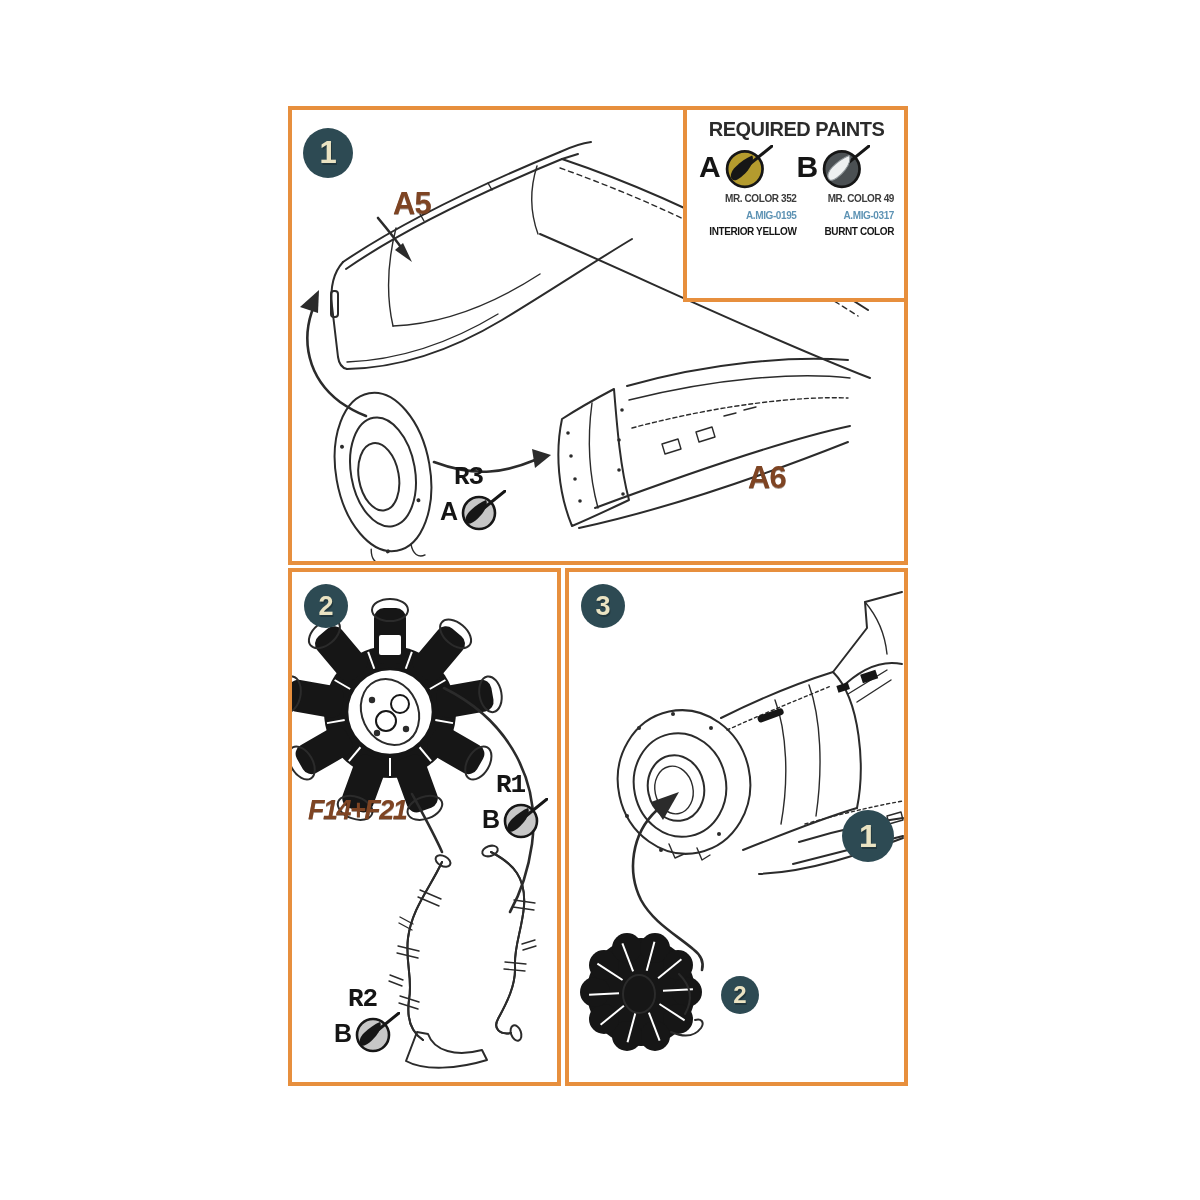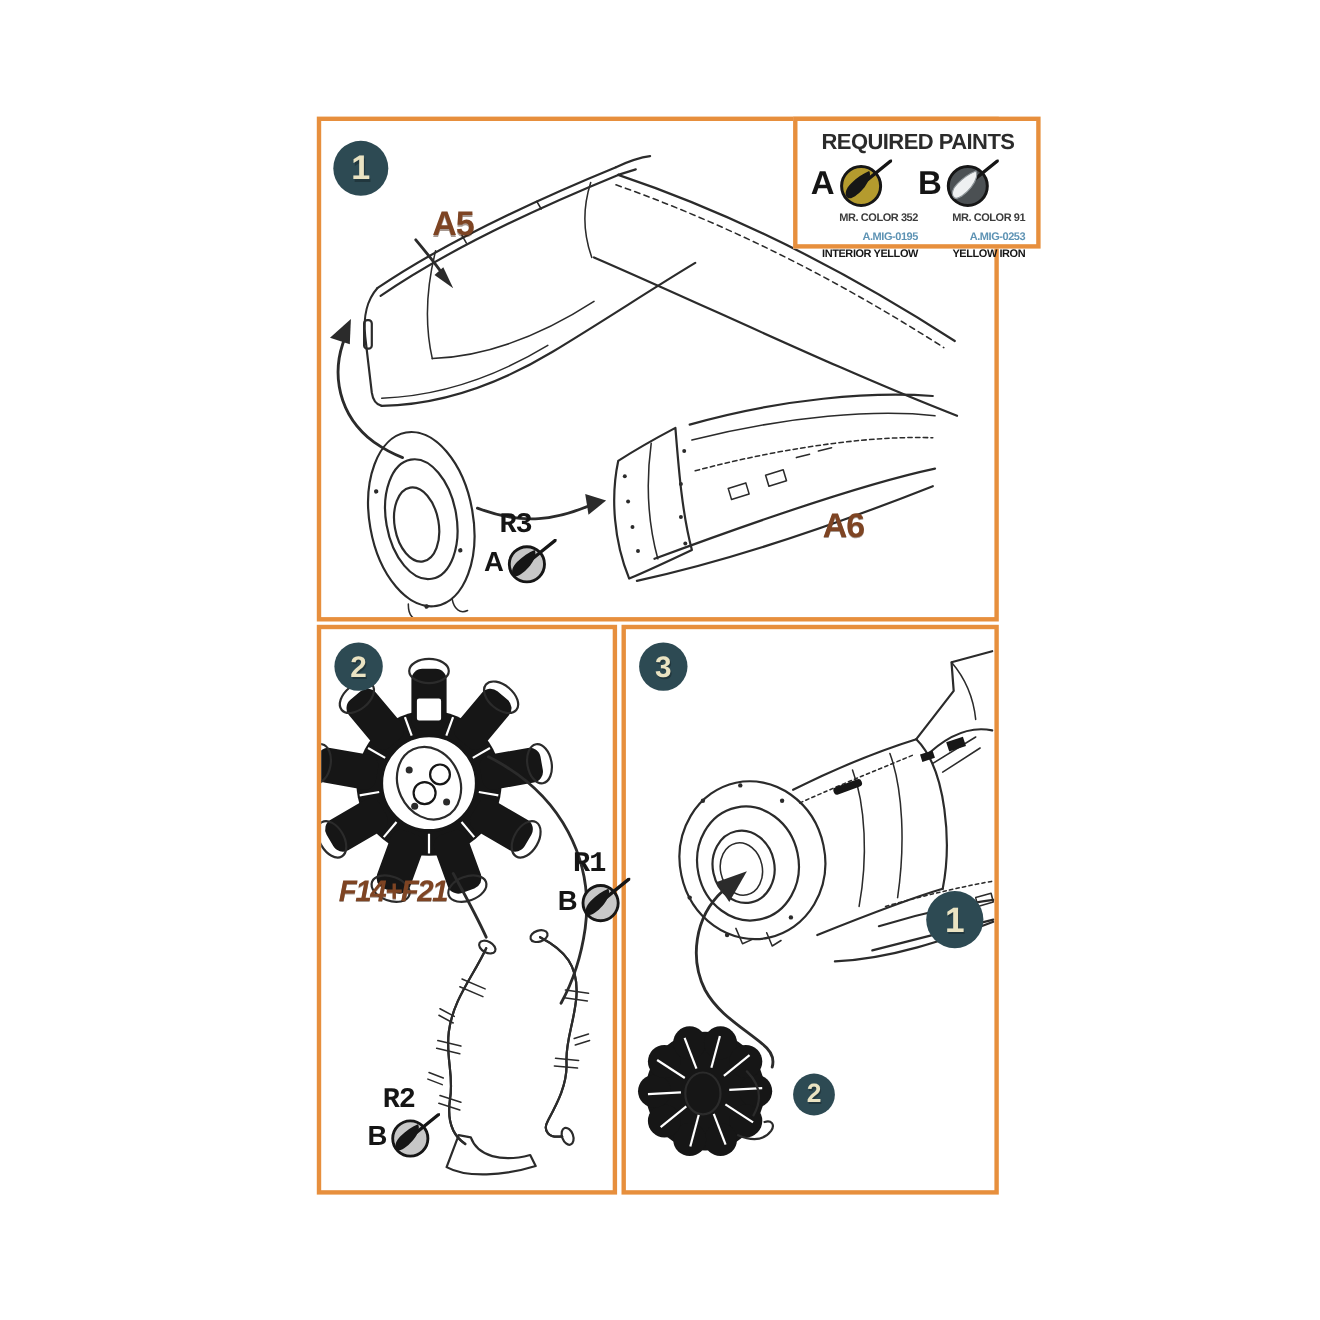--- a/index.html
+++ b/index.html
@@ -15,21 +15,21 @@
   }
   *{box-sizing:border-box;margin:0;padding:0;}
   html,body{background:#ffffff;}
   body{font-family:"Liberation Sans","DejaVu Sans",sans-serif;}
   .sheet{position:relative;width:1200px;height:1200px;background:#ffffff;overflow:hidden;}
 
   .panel{position:absolute;border:4px solid var(--border-orange);background:#ffffff;}
   #panel-1{left:288px;top:106px;width:620px;height:459px;}
   #panel-2{left:288px;top:568px;width:273px;height:518px;}
   #panel-3{left:565px;top:568px;width:343px;height:518px;}
-  #legend{position:absolute;left:721px;top:106px;width:225px;height:120px;
+  #legend{position:absolute;left:683px;top:106px;width:225px;height:196px;
           border:4px solid var(--border-orange);background:#fff;z-index:5;padding:8px 10px 6px 12px;}
 
   .panel svg.lineart{position:absolute;left:0;top:0;width:100%;height:100%;}
   .lineart path,.lineart ellipse,.lineart rect.stroke,.lineart circle.stroke{
     fill:none;stroke:var(--ink);stroke-width:2;stroke-linecap:round;stroke-linejoin:round;}
   .lineart .fillink{fill:var(--ink);stroke:none;}
   .lineart .thin{stroke-width:1.4;}
   .lineart .arrow{stroke-width:2.6;}
 
   .badge{position:absolute;border-radius:50%;background:var(--badge-bg);color:var(--badge-text);
@@ -165,23 +165,23 @@
       </div>
       <div class="legend-col">
         <div class="legend-head">
           <span class="legend-letter">B</span>
           <svg class="paint-chip paint-b-chip" width="48" height="44" viewBox="0 0 46 42">
             <circle class="chip-circle" cx="19" cy="23" r="17"></circle>
             <line class="chip-handle" x1="24" y1="18" x2="45" y2="1"></line>
             <path class="chip-brush" d="M7 33 C 4 30 6 25 10 21 C 15 16 21 12 26 10 C 28 13 26 19 22 24 C 18 29 10 36 7 33 Z"></path>
           </svg>
         </div>
-        <div class="legend-line dark">MR. COLOR 91</div>
-        <div class="legend-line blue">A.MIG-0253</div>
-        <div class="legend-line black">YELLOW IRON</div>
+        <div class="legend-line dark">MR. COLOR 49</div>
+        <div class="legend-line blue">A.MIG-0317</div>
+        <div class="legend-line black">BURNT COLOR</div>
       </div>
     </div>
   </aside>
 
   <section class="panel" id="panel-2">
     <svg class="lineart" viewBox="0 0 265 510">
       <defs>
         <g id="cyl2">
           <rect x="-16" y="-104" width="32" height="56" rx="10" fill="#161616"></rect>
           <ellipse cx="0" cy="-102" rx="18" ry="11" fill="#161616"></ellipse>
@@ -234,21 +234,21 @@
       <path d="M199 280 C 222 292 234 306 232 334 C 230 358 222 374 223 394 C 224 414 214 432 206 447 C 201 456 207 463 219 461" stroke="#ffffff" stroke-width="10" fill="none" stroke-linecap="round"></path>
       <ellipse cx="198" cy="279" rx="8" ry="5" transform="rotate(-18 198 279)" fill="#ffffff" stroke="#161616" stroke-width="2"></ellipse>
       <ellipse cx="224" cy="461" rx="8" ry="5" transform="rotate(70 224 461)" fill="#ffffff" stroke="#161616" stroke-width="2"></ellipse>
       <path class="thin" d="M222 328 l21 3 M221 335 l21 3 M213 390 l21 2 M212 397 l21 2"></path>
       <path class="thin" d="M230 372 l13 -4 M231 378 l13 -4"></path>
     </svg>
 
     <div class="badge badge-44" style="left:12px;top:12px;">2</div>
     <div class="part-label label-27" style="left:16px;top:223px;">F14+F21</div>
 
-    <div class="callout" style="left:190px;top:198px;margin-left:25px;">
+    <div class="callout" style="left:190px;top:198px;">
       <div class="callout-ref">R1</div>
       <div class="callout-row">
         <span class="callout-letter">B</span>
         <svg class="paint-chip" width="46" height="42" viewBox="0 0 46 42">
           <circle class="chip-circle" cx="19" cy="23" r="16"></circle>
           <line class="chip-handle" x1="24" y1="18" x2="45" y2="1"></line>
           <path class="chip-brush" d="M7 33 C 4 30 6 25 10 21 C 15 16 21 12 26 10 C 28 13 26 19 22 24 C 18 29 10 36 7 33 Z"></path>
         </svg>
       </div>
     </div>

